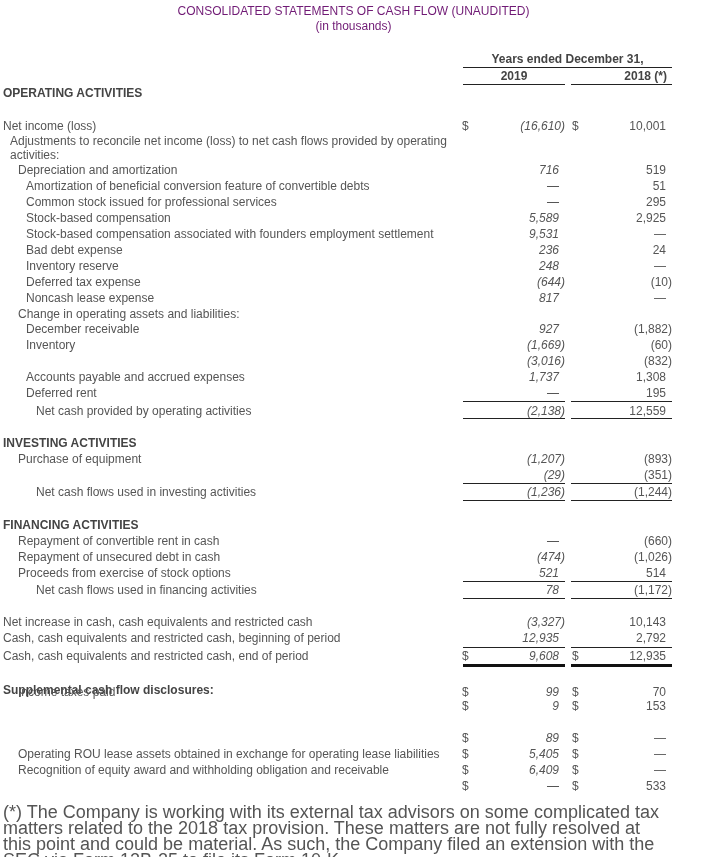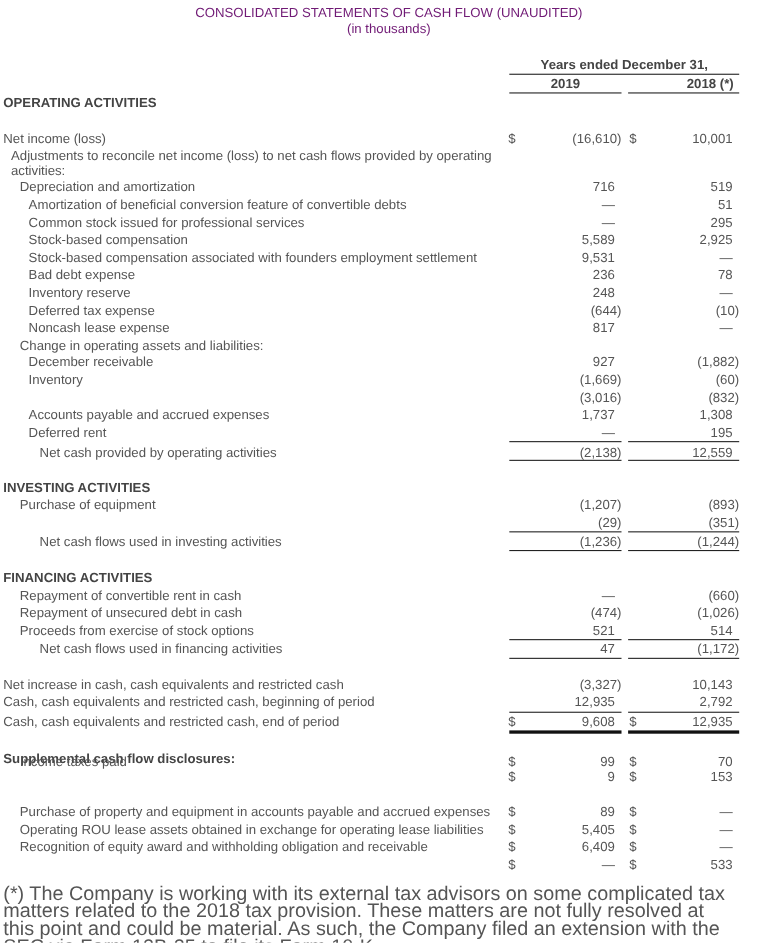--- a/index.html
+++ b/index.html
@@ -8,21 +8,21 @@
     font-family: "Liberation Sans", "DejaVu Sans", sans-serif;
     color: #555555; font-size: 12px;
   }
   .title { position: absolute; left: 16px; width: 675px; text-align: center; font-size: 12px; color: #701a75; }
   .hdr { position: absolute; font-size: 12px; font-weight: bold; color: #444; text-align: center; }
   .rule { position: absolute; height: 0; border-top: 1px solid #222; }
   .rule.thick { border-top: 3px solid #111; }
   .row { position: absolute; left: 0; width: 705px; height: 16px; line-height: 16px; }
   .lbl { position: absolute; white-space: nowrap; }
   .sec { position: absolute; left: 3px; font-weight: bold; color: #444; white-space: nowrap; }
-  .v1 { position: absolute; right: 140px; text-align: right; white-space: nowrap; }
+  .v1 { position: absolute; right: 140px; text-align: right; white-space: nowrap; font-style: italic; }
   .v2 { position: absolute; right: 33px; text-align: right; white-space: nowrap; }
   .v1.np { right: 146px; }
   .v2.np { right: 39px; }
   .d1 { position: absolute; left: 462px; }
   .d2 { position: absolute; left: 572px; }
   .i0 { left: 3px; } .i1 { left: 10px; } .i2 { left: 18px; } .i3 { left: 26px; } .i4 { left: 36px; }
   .foot { position: absolute; left: 3px; top: 804px; width: 660px; font-size: 18px; line-height: 16px; color: #555; }
 </style>
 </head>
 <body>
@@ -76,21 +76,21 @@
   <span class="v2 np">2,925</span>
 </div>
 <div class="row" style="top:226px">
   <span class="lbl i3">Stock-based compensation associated with founders employment settlement</span>
   <span class="v1 np">9,531</span>
   <span class="v2 np">—</span>
 </div>
 <div class="row" style="top:242px">
   <span class="lbl i3">Bad debt expense</span>
   <span class="v1 np">236</span>
-  <span class="v2 np">78</span>
+  <span class="v2 np">24</span>
 </div>
 <div class="row" style="top:258px">
   <span class="lbl i3">Inventory reserve</span>
   <span class="v1 np">248</span>
   <span class="v2 np">—</span>
 </div>
 <div class="row" style="top:274px">
   <span class="lbl i3">Deferred tax expense</span>
   <span class="v1">(644)</span>
   <span class="v2">(10)</span>
@@ -175,21 +175,21 @@
 </div>
 <div class="row" style="top:565px">
   <span class="lbl i2">Proceeds from exercise of stock options</span>
   <span class="v1 np">521</span>
   <span class="v2 np">514</span>
 </div>
 <div class="rule" style="top:581px;left:463px;width:102px"></div>
 <div class="rule" style="top:581px;left:571px;width:101px"></div>
 <div class="row" style="top:582px">
   <span class="lbl i4">Net cash flows used in financing activities</span>
-  <span class="v1 np">47</span>
+  <span class="v1 np">78</span>
   <span class="v2">(1,172)</span>
 </div>
 <div class="rule" style="top:598px;left:463px;width:102px"></div>
 <div class="rule" style="top:598px;left:571px;width:101px"></div>
 
 <div class="row" style="top:614px">
   <span class="lbl i0">Net increase in cash, cash equivalents and restricted cash</span>
   <span class="v1">(3,327)</span>
   <span class="v2 np">10,143</span>
 </div>
@@ -220,21 +220,20 @@
   <span class="v2 np">153</span>
 </div>
 <div class="row" style="top:684px">
   <span class="lbl i2">Income taxes paid</span>
   <span class="d1">$</span>
   <span class="v1 np">99</span>
   <span class="d2">$</span>
   <span class="v2 np">70</span>
 </div>
 <div class="row" style="top:730px">
-  <span class="lbl i2">Purchase of property and equipment in accounts payable and accrued expenses</span>
   <span class="d1">$</span>
   <span class="v1 np">89</span>
   <span class="d2">$</span>
   <span class="v2 np">—</span>
 </div>
 <div class="row" style="top:746px">
   <span class="lbl i2">Operating ROU lease assets obtained in exchange for operating lease liabilities</span>
   <span class="d1">$</span>
   <span class="v1 np">5,405</span>
   <span class="d2">$</span>

